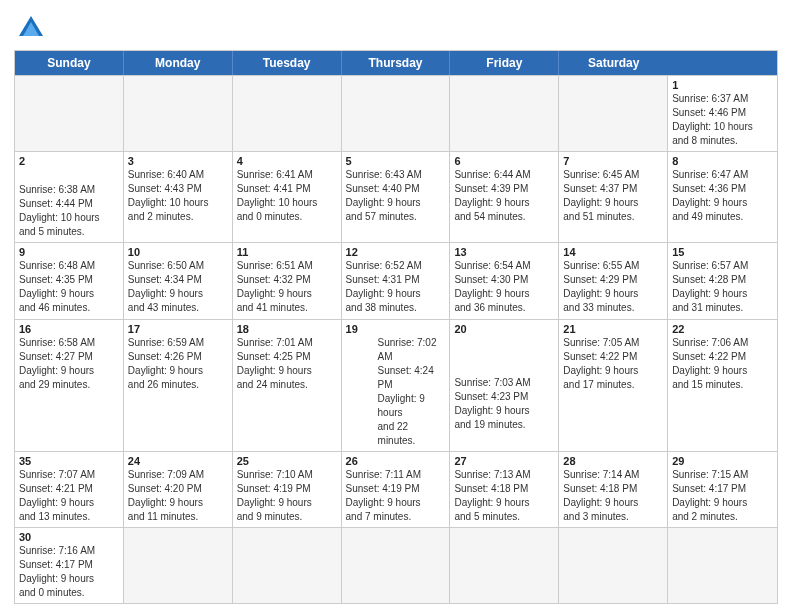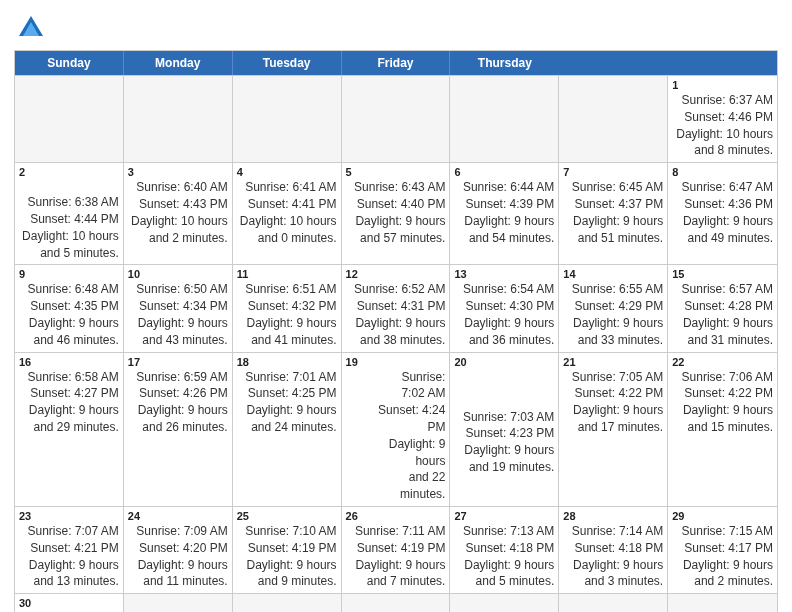--- a/index.html
+++ b/index.html
@@ -98,24 +98,23 @@
     .cal-cell.empty {
       background: #f5f5f5;
     }
     .day-number {
       font-size: 11px;
       font-weight: bold;
       color: #222;
       margin-bottom: 1px;
     }
     .day-info {
-      font-size: 12px;
+      font-size: 10px;
       color: #333;
       line-height: 1.4;
-      text-align: right;
     }
   </style>
 </head>
 <body>
 
 <div class="page">
   <div class="header">
     <div class="logo">
       <div>
         <div style="font-size:16px; color:#555; line-height:1.1;">
@@ -131,22 +130,23 @@
       <div class="month-title"></div>
       <div class="location"></div>
     </div>
   </div>
 
   <div class="calendar">
     <div class="cal-header">
     <div class="cal-header-cell">Sunday</div>
         <div class="cal-header-cell">Monday</div>
         <div class="cal-header-cell">Tuesday</div>
+        <div class="cal-header-cell">Thursday</div>
         <div class="cal-header-cell">Friday</div>
-        <div class="cal-header-cell">Thursday</div>
+        <div class="cal-header-cell">Saturday</div>
       </div>
     <div class="cal-body">
     <div class="cal-row">
           <div class="cal-cell empty"></div>
           <div class="cal-cell empty"></div>
           <div class="cal-cell empty"></div>
           <div class="cal-cell empty"></div>
           <div class="cal-cell empty"></div>
           <div class="cal-cell empty"></div>
           <div class="cal-cell">
@@ -305,21 +305,21 @@
           <div class="cal-cell">
             <div class="day-number">22</div>
             <div class="day-info" style="white-space: pre-line;">Sunrise: 7:06 AM
 Sunset: 4:22 PM
 Daylight: 9 hours
 and 15 minutes.</div>
           </div>
         </div>
         <div class="cal-row">
           <div class="cal-cell">
-            <div class="day-number">23</div>
+            <div class="day-number">35</div>
             <div class="day-info" style="white-space: pre-line;">Sunrise: 7:07 AM
 Sunset: 4:21 PM
 Daylight: 9 hours
 and 13 minutes.</div>
           </div>
           <div class="cal-cell">
             <div class="day-number">24</div>
             <div class="day-info" style="white-space: pre-line;">Sunrise: 7:09 AM
 Sunset: 4:20 PM
 Daylight: 9 hours

